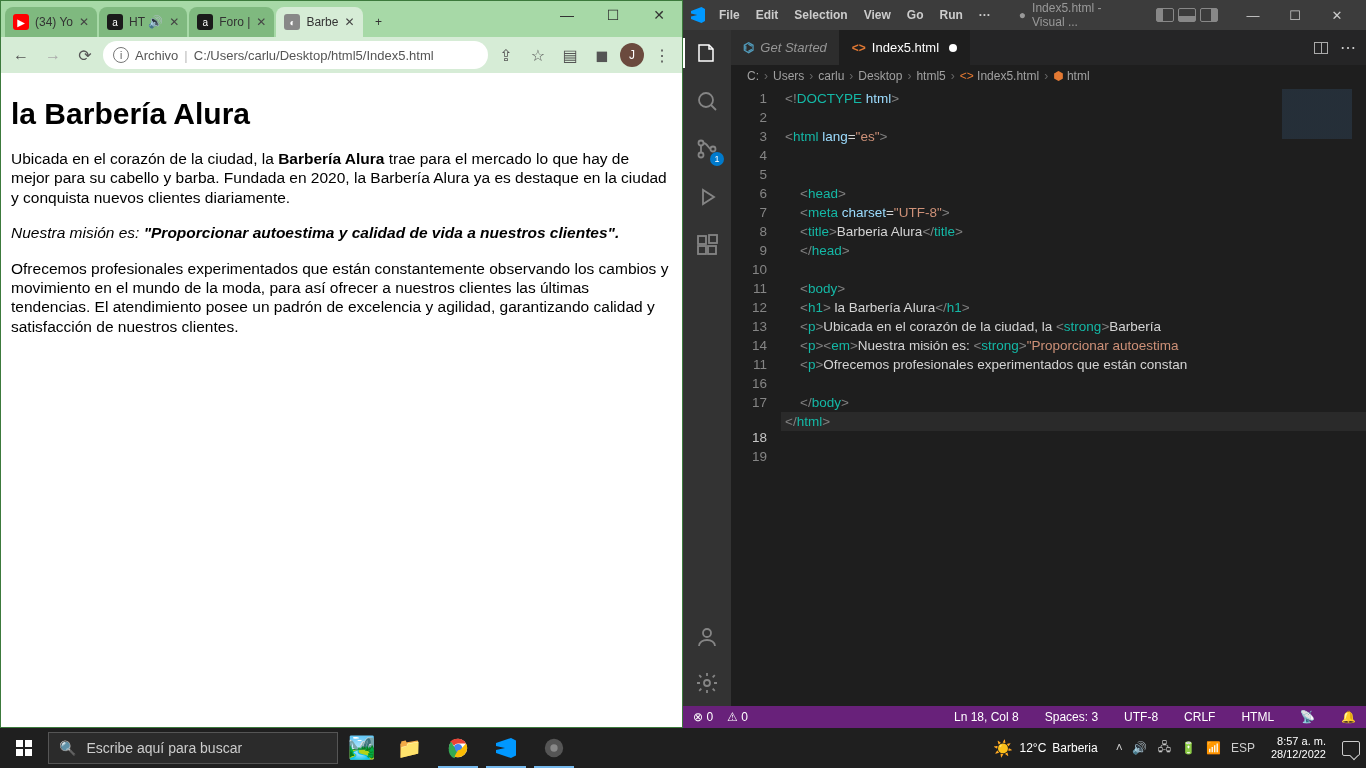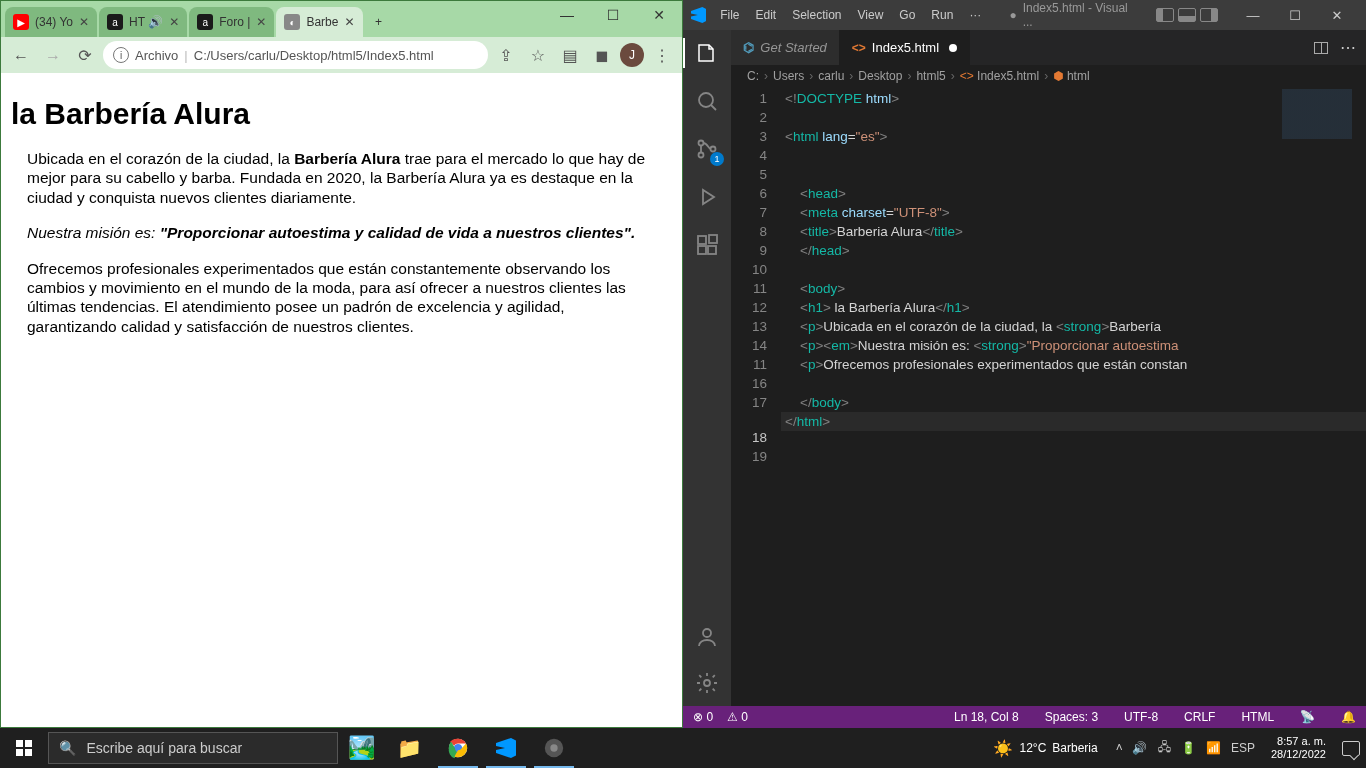--- a/index.html
+++ b/index.html
@@ -28,31 +28,31 @@
 .chrome-toolbar { height:36px; background:#d6ecd6; display:flex; align-items:center; padding:0 6px; gap:4px; }
 .nav-btn { width:28px; height:28px; border-radius:50%; display:flex; align-items:center; justify-content:center; color:#555; font-size:16px; }
 .nav-btn.disabled { color:#aaa; }
 .address-bar { flex:1; height:28px; background:#fff; border-radius:14px; display:flex; align-items:center; padding:0 10px; font-size:13px; color:#555; gap:6px; }
 .address-bar .info { width:16px; height:16px; border:1.5px solid #777; border-radius:50%; display:flex; align-items:center; justify-content:center; font-size:10px; }
 .tb-icon { width:28px; height:28px; display:flex; align-items:center; justify-content:center; color:#555; font-size:16px; }
 .avatar { width:24px; height:24px; border-radius:50%; background:#6b4a3e; color:#fff; font-size:12px; display:flex; align-items:center; justify-content:center; }
 
 .chrome-content { flex:1; background:#fff; padding:10px 10px; font-family:"Times New Roman",serif; color:#000; overflow:auto; }
 .chrome-content h1 { font-size:30px; font-weight:bold; margin:14px 0 18px; }
-.chrome-content p { font-size:15.5px; margin:0 16px 16px; line-height:1.25; }
+.chrome-content p { font-size:15.5px; margin:0 0 16px; line-height:1.25; }
 .chrome-content p.mission { font-style:italic; }
 
 
 .vscode {
   position:absolute; left:683px; top:0; width:683px; height:728px;
   background:#1e1e1e; display:flex; flex-direction:column;
 }
 .vs-title { height:30px; background:#3c3c3c; display:flex; align-items:center; font-size:12px; color:#ccc; padding:0 8px; gap:14px; }
 .vs-logo { width:16px; height:16px; background:#0098ff; clip-path:polygon(75% 0,100% 12%,100% 88%,75% 100%,0 75%,0 60%,45% 50%,0 40%,0 25%);}
-.vs-menu { display:flex; gap:16px; }
+.vs-menu { display:flex; gap:16px;font-weight:bold; }
 .vs-title .spacer { flex:1; }
 .vs-title .ttl { color:#999; display:flex; align-items:center; gap:6px;}
 .vs-wc { display:flex; gap:0; margin-left:auto;}
 .vs-wc div { width:42px; height:30px; display:flex; align-items:center; justify-content:center; color:#ccc; font-size:13px;}
 .layout-icons { display:flex; gap:4px; margin-left:8px;}
 .layout-icons div { width:18px; height:14px; border:1px solid #888; border-radius:2px; position:relative;}
 .layout-icons div::after{content:"";position:absolute;background:#888;}
 .layout-icons .l1::after{left:0;top:0;width:6px;height:100%;}
 .layout-icons .l2::after{left:0;bottom:0;width:100%;height:5px;}
 .layout-icons .l3::after{right:0;top:0;width:6px;height:100%;}

